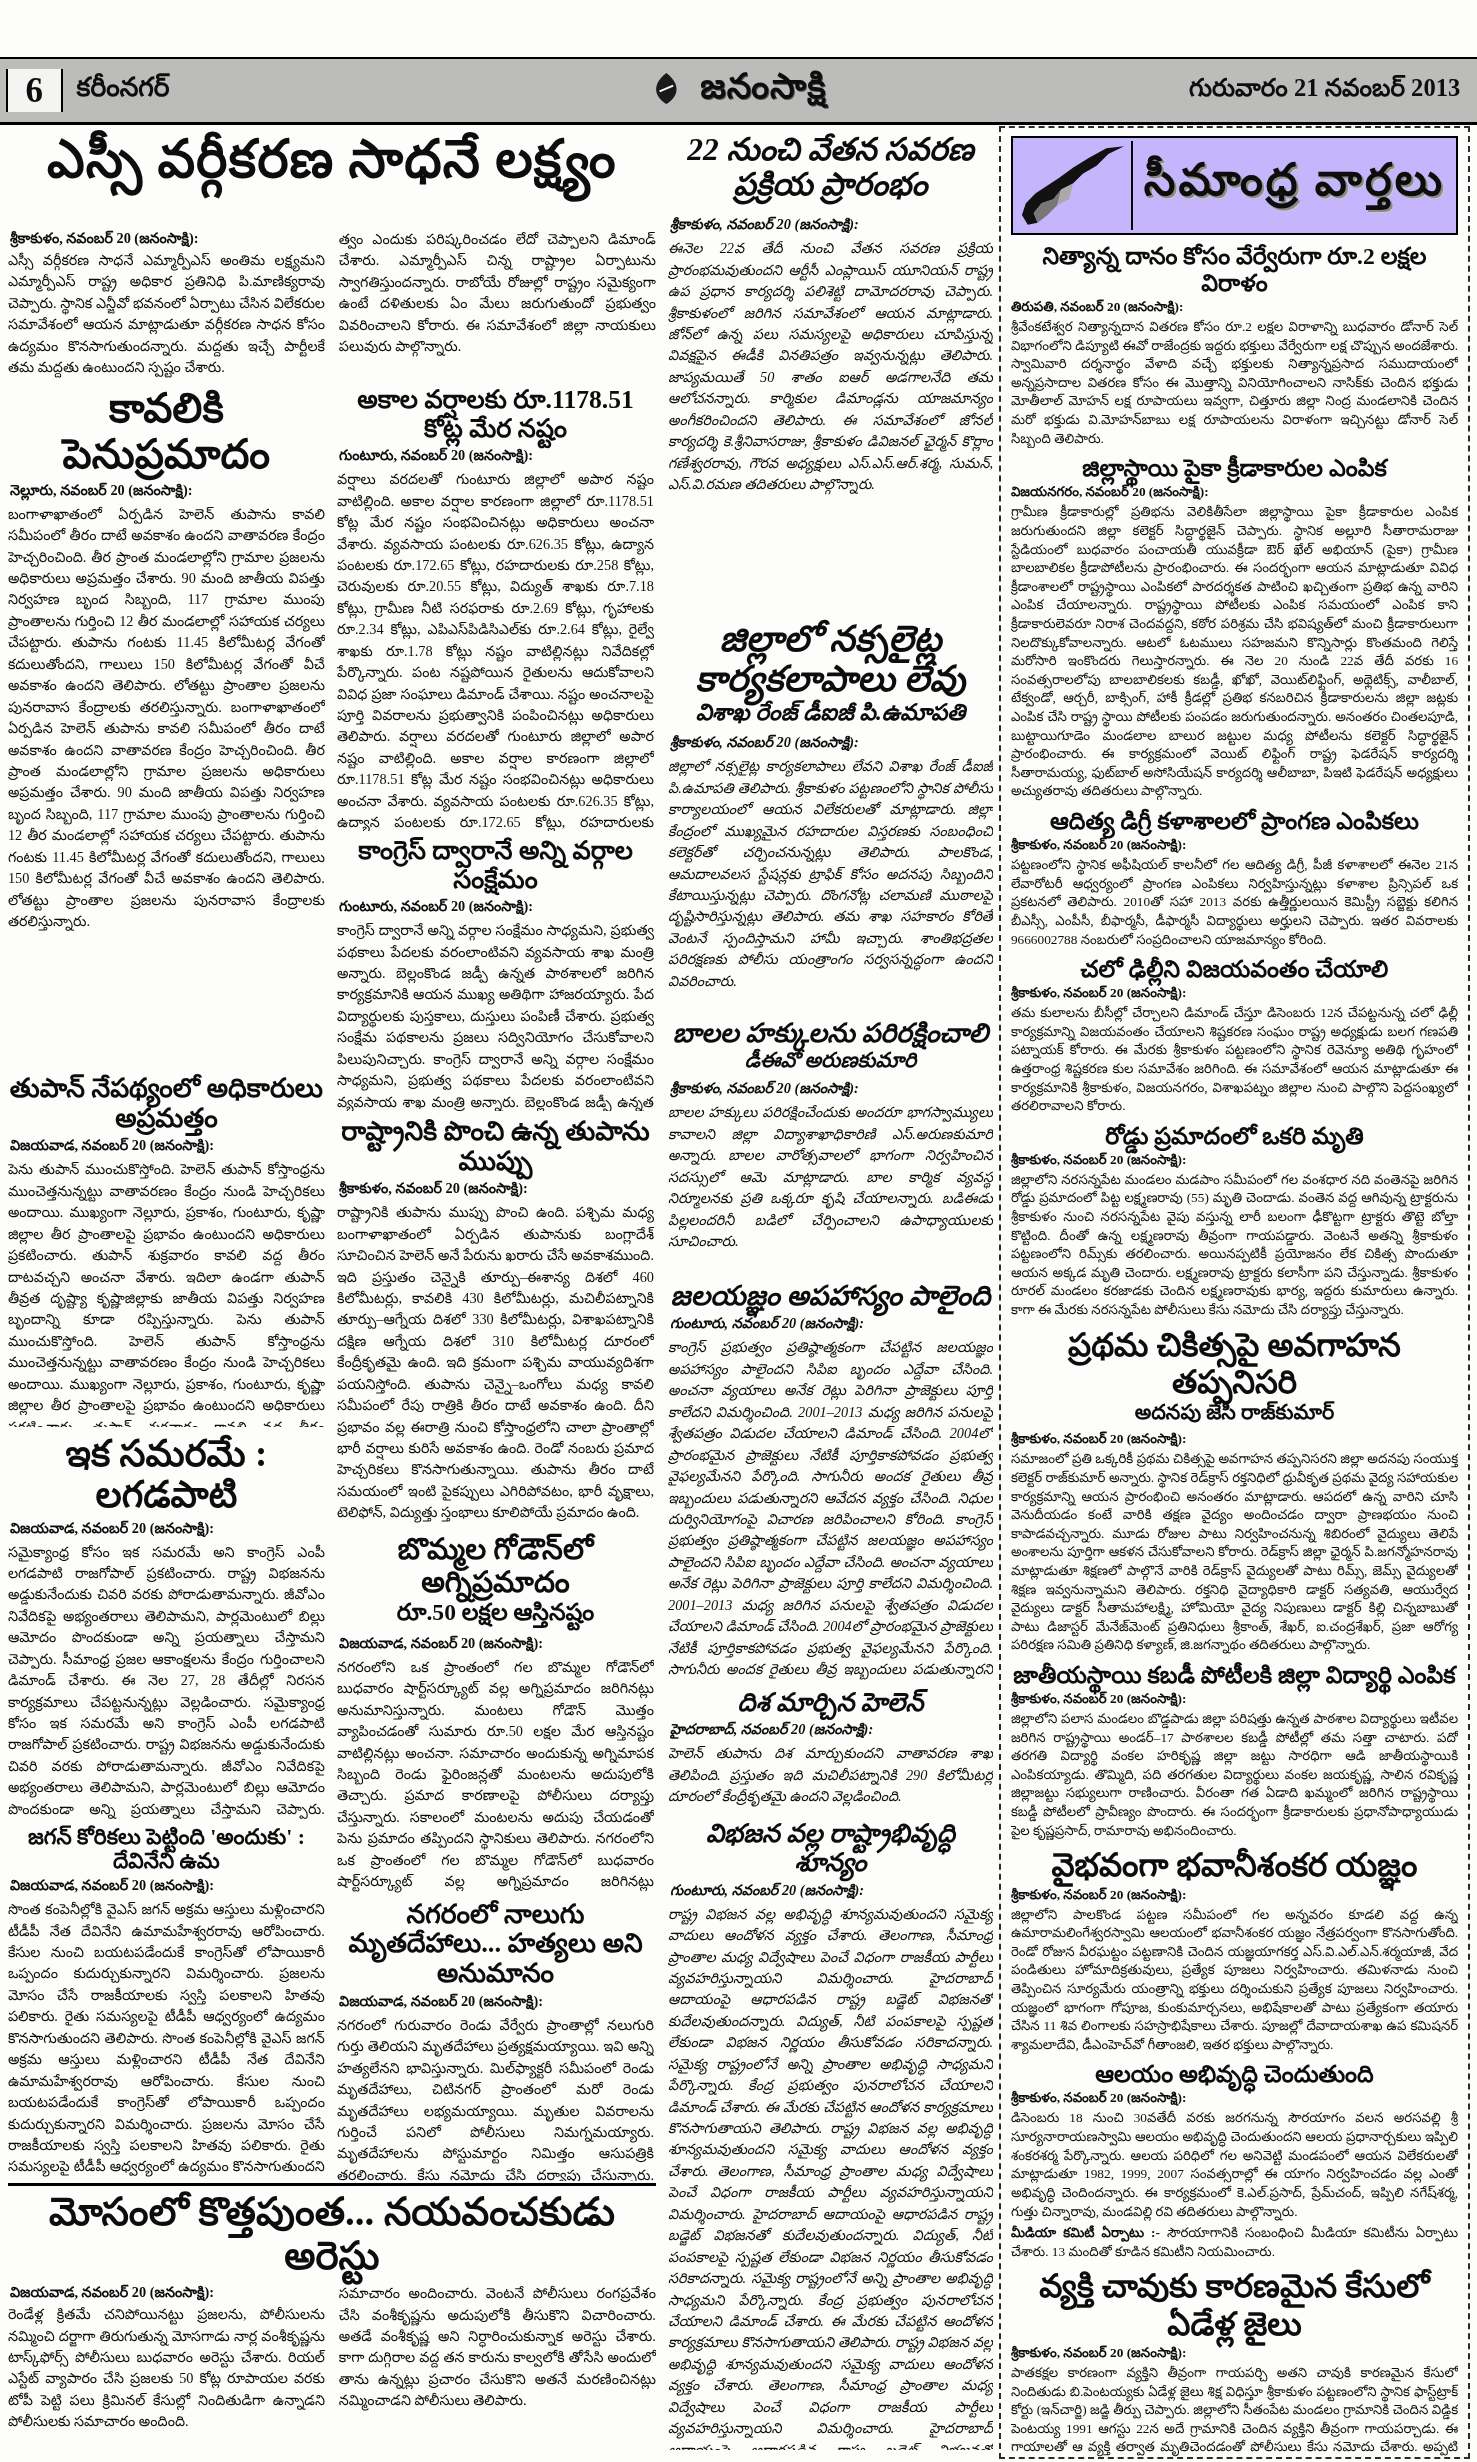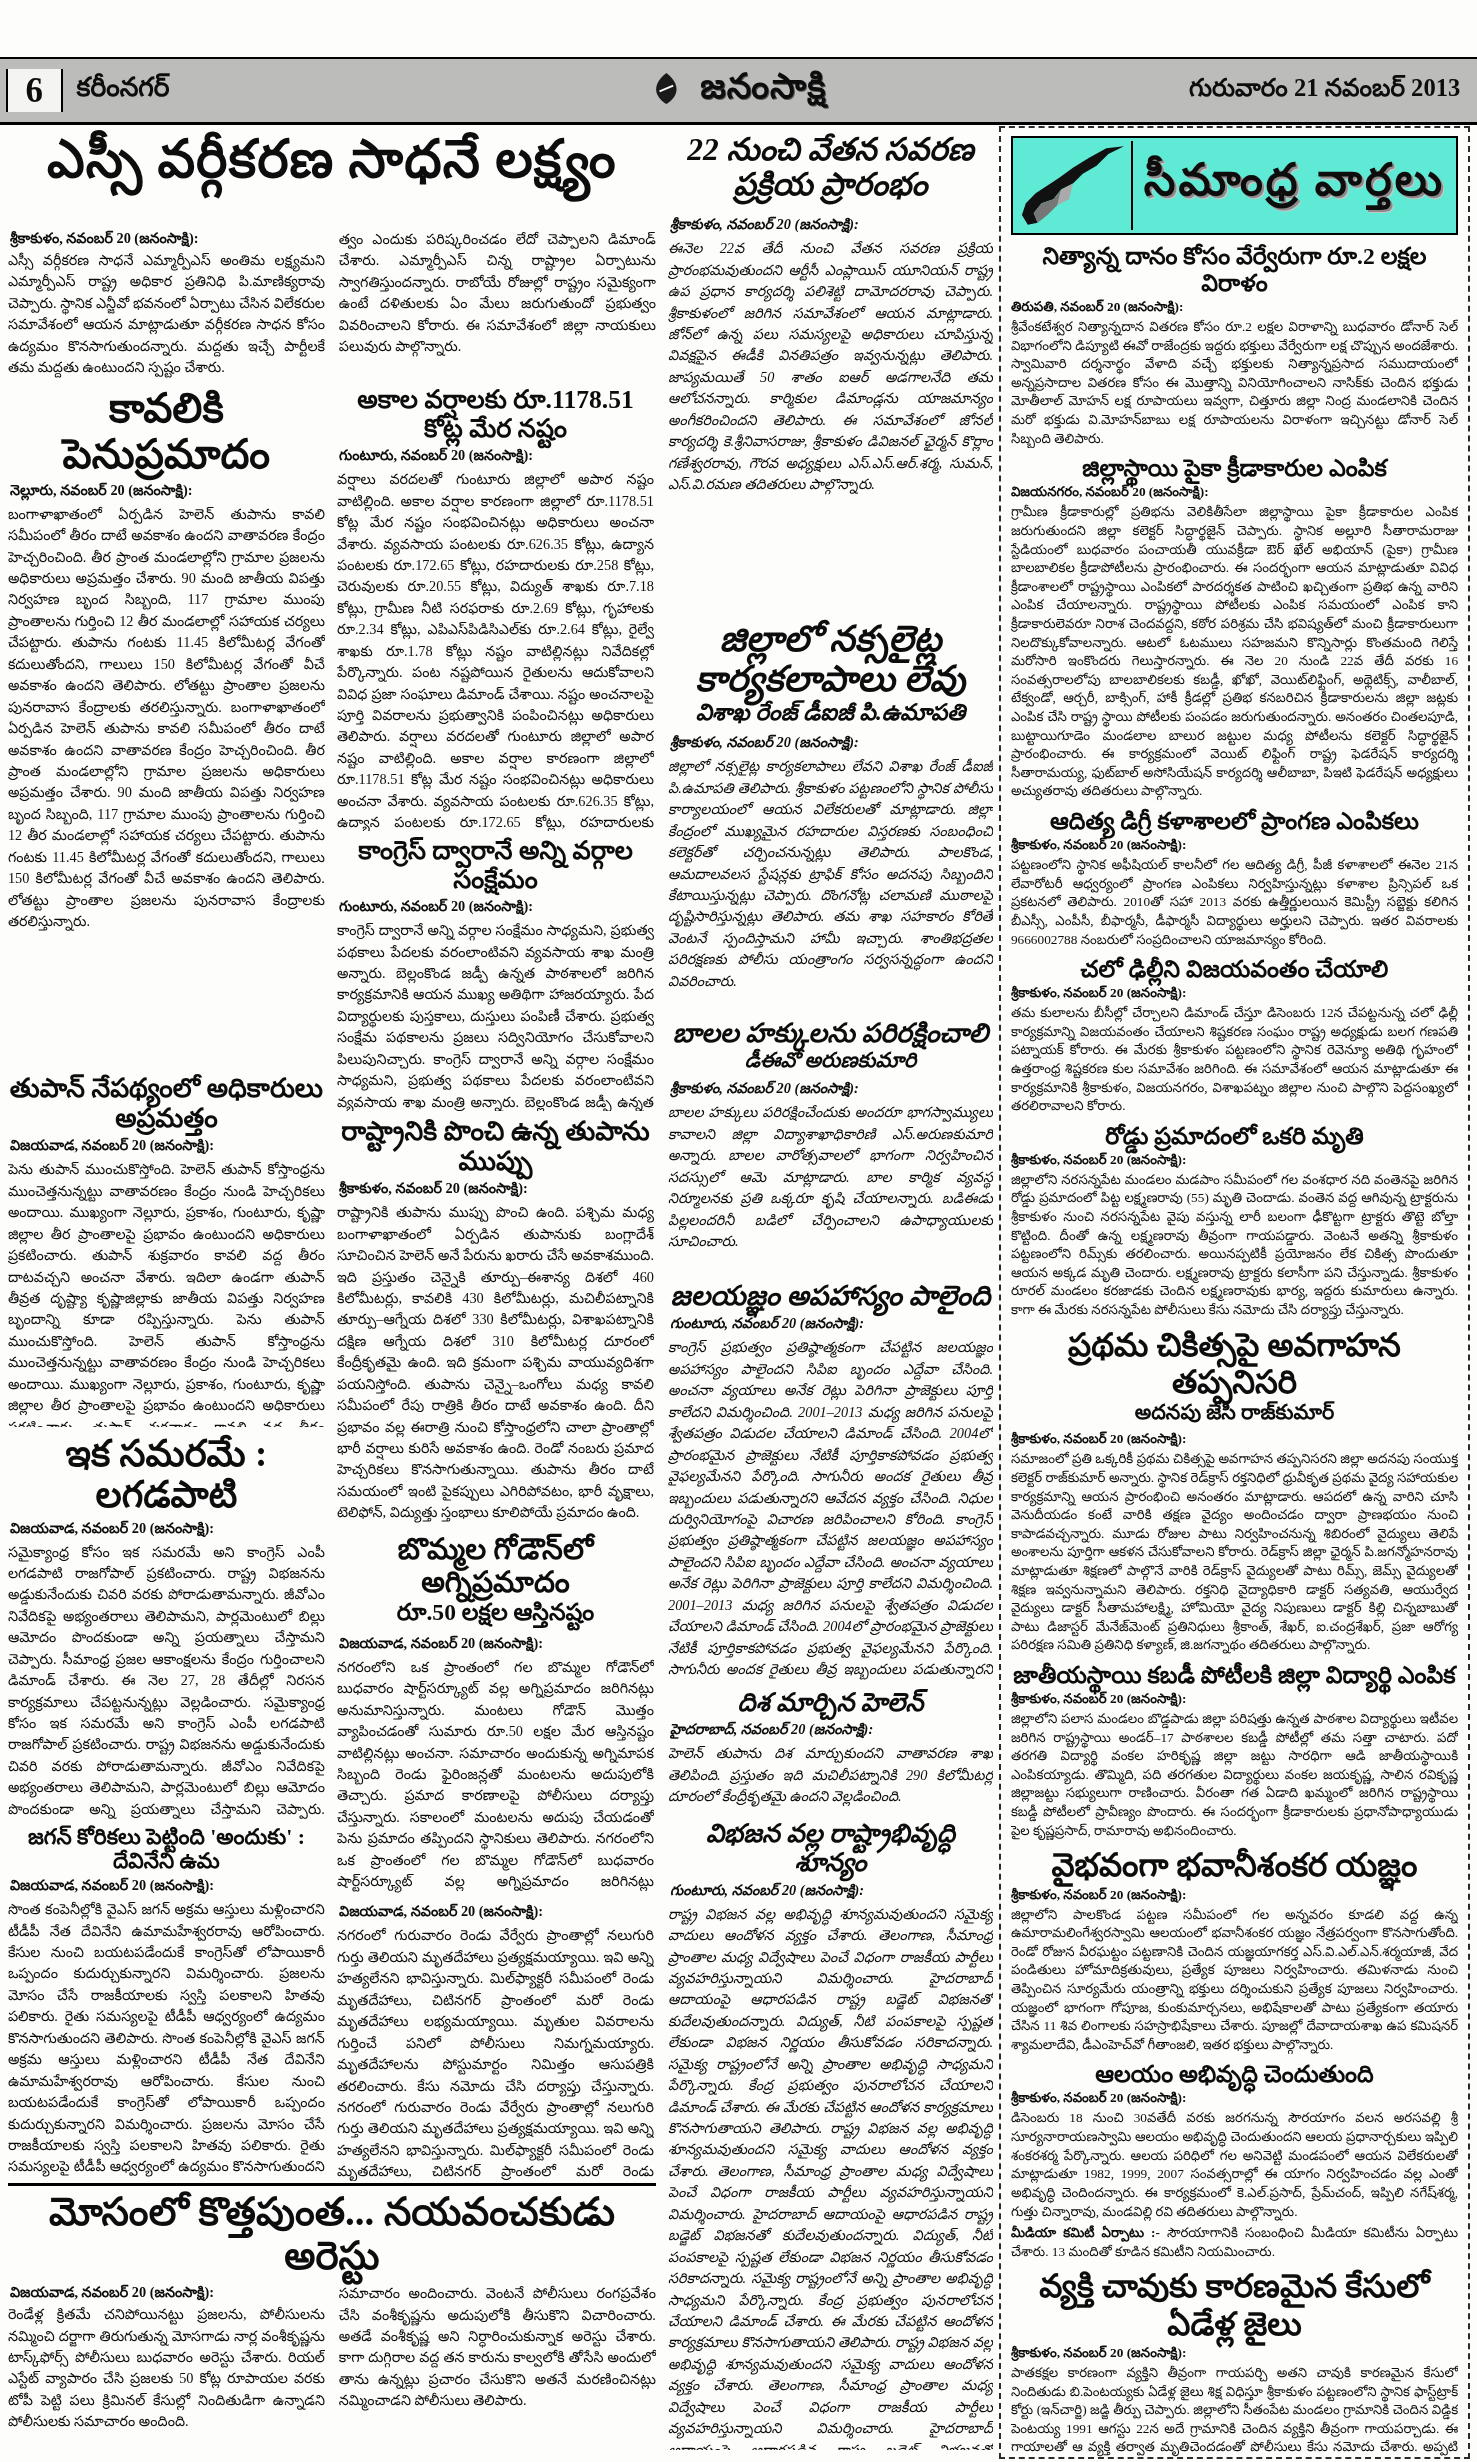--- a/index.html
+++ b/index.html
@@ -22,21 +22,21 @@
   article{overflow:hidden;}
   .col article{margin-bottom:5.9px;}
   
   .lead-hl{font-size:53px;letter-spacing:1px;}
   .twocol{display:flex;gap:13.8px;}
   .twocol>div{flex:1;}
   
   .bottom-story{border-top:3px solid #000;padding-top:3.9px;}
   
   .sidebar{border:2px dashed #2b2b2b;padding:7.9px 9.9px;box-sizing:border-box;overflow:hidden;}
-  .masthead{border:2px solid #000;background:#5eead4;display:flex;align-items:center;height:95px;margin-bottom:7.9px;}
+  .masthead{border:2px solid #000;background:#c4b5fd;display:flex;align-items:center;height:95px;margin-bottom:7.9px;}
   .mast-map{width:118px;height:89px;border-right:2px solid #000;display:flex;align-items:center;justify-content:center;}
   .mast-title{flex:1;text-align:center;font-size:45px;font-weight:900;letter-spacing:3px;
               text-shadow:2px 2px 0 #8a8a8a,3px 3px 0 #c9c9c9;font-family:"Liberation Serif",serif;}
   .side-story{overflow:hidden;margin-bottom:6.9px;}
   .side-hl{font-weight:bold;font-size:23.6px;text-align:center;line-height:1.15;}
   .side-story.big .side-hl{font-size:32.5px;}
   .side-sub{font-weight:bold;font-size:20.7px;text-align:center;}
   .side-dl{font-weight:bold;font-size:13.3px;margin:2px 0 1px;}
   .side-body{font-size:13.3px;line-height:1.4;text-align:justify;}
   .side-note{font-size:13.3px;line-height:1.4;text-align:justify;margin-top:3px;}
@@ -113,20 +113,21 @@
       <div class="dateline">శ్రీకాకుళం, నవంబర్ 20 (జనంసాక్షి):</div>
       <div class="body">రాష్ట్రానికి తుపాను ముప్పు పొంచి ఉంది. పశ్చిమ మధ్య బంగాళాఖాతంలో ఏర్పడిన తుపానుకు బంగ్లాదేశ్ సూచించిన హెలెన్ అనే పేరును ఖరారు చేసే అవకాశముంది. ఇది ప్రస్తుతం చెన్నైకి తూర్పు–ఈశాన్య దిశలో 460 కిలోమీటర్లు, కావలికి 430 కిలోమీటర్లు, మచిలీపట్నానికి తూర్పు–ఆగ్నేయ దిశలో 330 కిలోమీటర్లు, విశాఖపట్నానికి దక్షిణ ఆగ్నేయ దిశలో 310 కిలోమీటర్ల దూరంలో కేంద్రీకృతమై ఉంది. ఇది క్రమంగా పశ్చిమ వాయువ్యదిశగా పయనిస్తోంది. తుపాను చెన్నై–ఒంగోలు మధ్య కావలి సమీపంలో రేపు రాత్రికి తీరం దాటే అవకాశం ఉంది. దీని ప్రభావం వల్ల ఈరాత్రి నుంచి కోస్తాంధ్రలోని చాలా ప్రాంతాల్లో భారీ వర్షాలు కురిసే అవకాశం ఉంది. రెండో నంబరు ప్రమాద హెచ్చరికలు కొనసాగుతున్నాయి. తుపాను తీరం దాటే సమయంలో ఇంటి పైకప్పులు ఎగిరిపోవటం, భారీ వృక్షాలు, టెలిఫోన్, విద్యుత్తు స్తంభాలు కూలిపోయే ప్రమాదం ఉంది.</div>
     </article>
     <article style="height:361px;">
       <div class="hl" style="font-size:29.6px;">బొమ్మల గోడౌన్‌లో అగ్నిప్రమాదం</div>
       <div class="subhead" style="font-size:23.6px;">రూ.50 లక్షల ఆస్తినష్టం</div>
       <div class="dateline">విజయవాడ, నవంబర్ 20 (జనంసాక్షి):</div>
       <div class="body">నగరంలోని ఒక ప్రాంతంలో గల బొమ్మల గోడౌన్‌లో బుధవారం షార్ట్‌సర్క్యూట్ వల్ల అగ్నిప్రమాదం జరిగినట్లు అనుమానిస్తున్నారు. మంటలు గోడౌన్ మొత్తం వ్యాపించడంతో సుమారు రూ.50 లక్షల మేర ఆస్తినష్టం వాటిల్లినట్లు అంచనా. సమాచారం అందుకున్న అగ్నిమాపక సిబ్బంది రెండు ఫైరింజన్లతో మంటలను అదుపులోకి తెచ్చారు. ప్రమాద కారణాలపై పోలీసులు దర్యాప్తు చేస్తున్నారు. సకాలంలో మంటలను అదుపు చేయడంతో పెను ప్రమాదం తప్పిందని స్థానికులు తెలిపారు. నగరంలోని ఒక ప్రాంతంలో గల బొమ్మల గోడౌన్‌లో బుధవారం షార్ట్‌సర్క్యూట్ వల్ల అగ్నిప్రమాదం జరిగినట్లు అనుమానిస్తున్నారు. మంటలు గోడౌన్ మొత్తం వ్యాపించడంతో సుమారు రూ.50 లక్షల మేర ఆస్తినష్టం వాటిల్లినట్లు అంచనా. సమాచారం అందుకున్న అగ్నిమాపక సిబ్బంది రెండు ఫైరింజన్లతో మంటలను అదుపులోకి తెచ్చారు. ప్రమాద కారణాలపై పోలీసులు దర్యాప్తు చేస్తున్నారు. సకాలంలో మంటలను అదుపు చేయడంతో పెను ప్రమాదం తప్పిందని స్థానికులు తెలిపారు.</div>
     </article>
     <article style="height:290px;">
+      <div class="hl" style="font-size:26.6px;">నగరంలో నాలుగు మృతదేహాలు... హత్యలు అని అనుమానం</div>
       <div class="dateline">విజయవాడ, నవంబర్ 20 (జనంసాక్షి):</div>
       <div class="body">నగరంలో గురువారం రెండు వేర్వేరు ప్రాంతాల్లో నలుగురి గుర్తు తెలియని మృతదేహాలు ప్రత్యక్షమయ్యాయి. ఇవి అన్ని హత్యలేనని భావిస్తున్నారు. మిల్‌ఫ్యాక్టరీ సమీపంలో రెండు మృతదేహాలు, చిటినగర్ ప్రాంతంలో మరో రెండు మృతదేహాలు లభ్యమయ్యాయి. మృతుల వివరాలను గుర్తించే పనిలో పోలీసులు నిమగ్నమయ్యారు. మృతదేహాలను పోస్టుమార్టం నిమిత్తం ఆసుపత్రికి తరలించారు. కేసు నమోదు చేసి దర్యాప్తు చేస్తున్నారు. నగరంలో గురువారం రెండు వేర్వేరు ప్రాంతాల్లో నలుగురి గుర్తు తెలియని మృతదేహాలు ప్రత్యక్షమయ్యాయి. ఇవి అన్ని హత్యలేనని భావిస్తున్నారు. మిల్‌ఫ్యాక్టరీ సమీపంలో రెండు మృతదేహాలు, చిటినగర్ ప్రాంతంలో మరో రెండు మృతదేహాలు లభ్యమయ్యాయి. మృతుల వివరాలను గుర్తించే పనిలో పోలీసులు నిమగ్నమయ్యారు. మృతదేహాలను పోస్టుమార్టం నిమిత్తం ఆసుపత్రికి తరలించారు. కేసు నమోదు చేసి దర్యాప్తు చేస్తున్నారు.</div>
     </article>
   </div>
 
   <div class="abs bottom-story" style="left:7.9px;top:2183px;width:648px;height:276px;overflow:hidden;">
     <div class="hl" style="font-size:39px;">మోసంలో కొత్తపుంత... నయవంచకుడు అరెస్టు</div>
     <div class="twocol" style="margin-top:5.9px;">
       <div>
         <span class="dateline">విజయవాడ, నవంబర్ 20 (జనంసాక్షి):</span>

